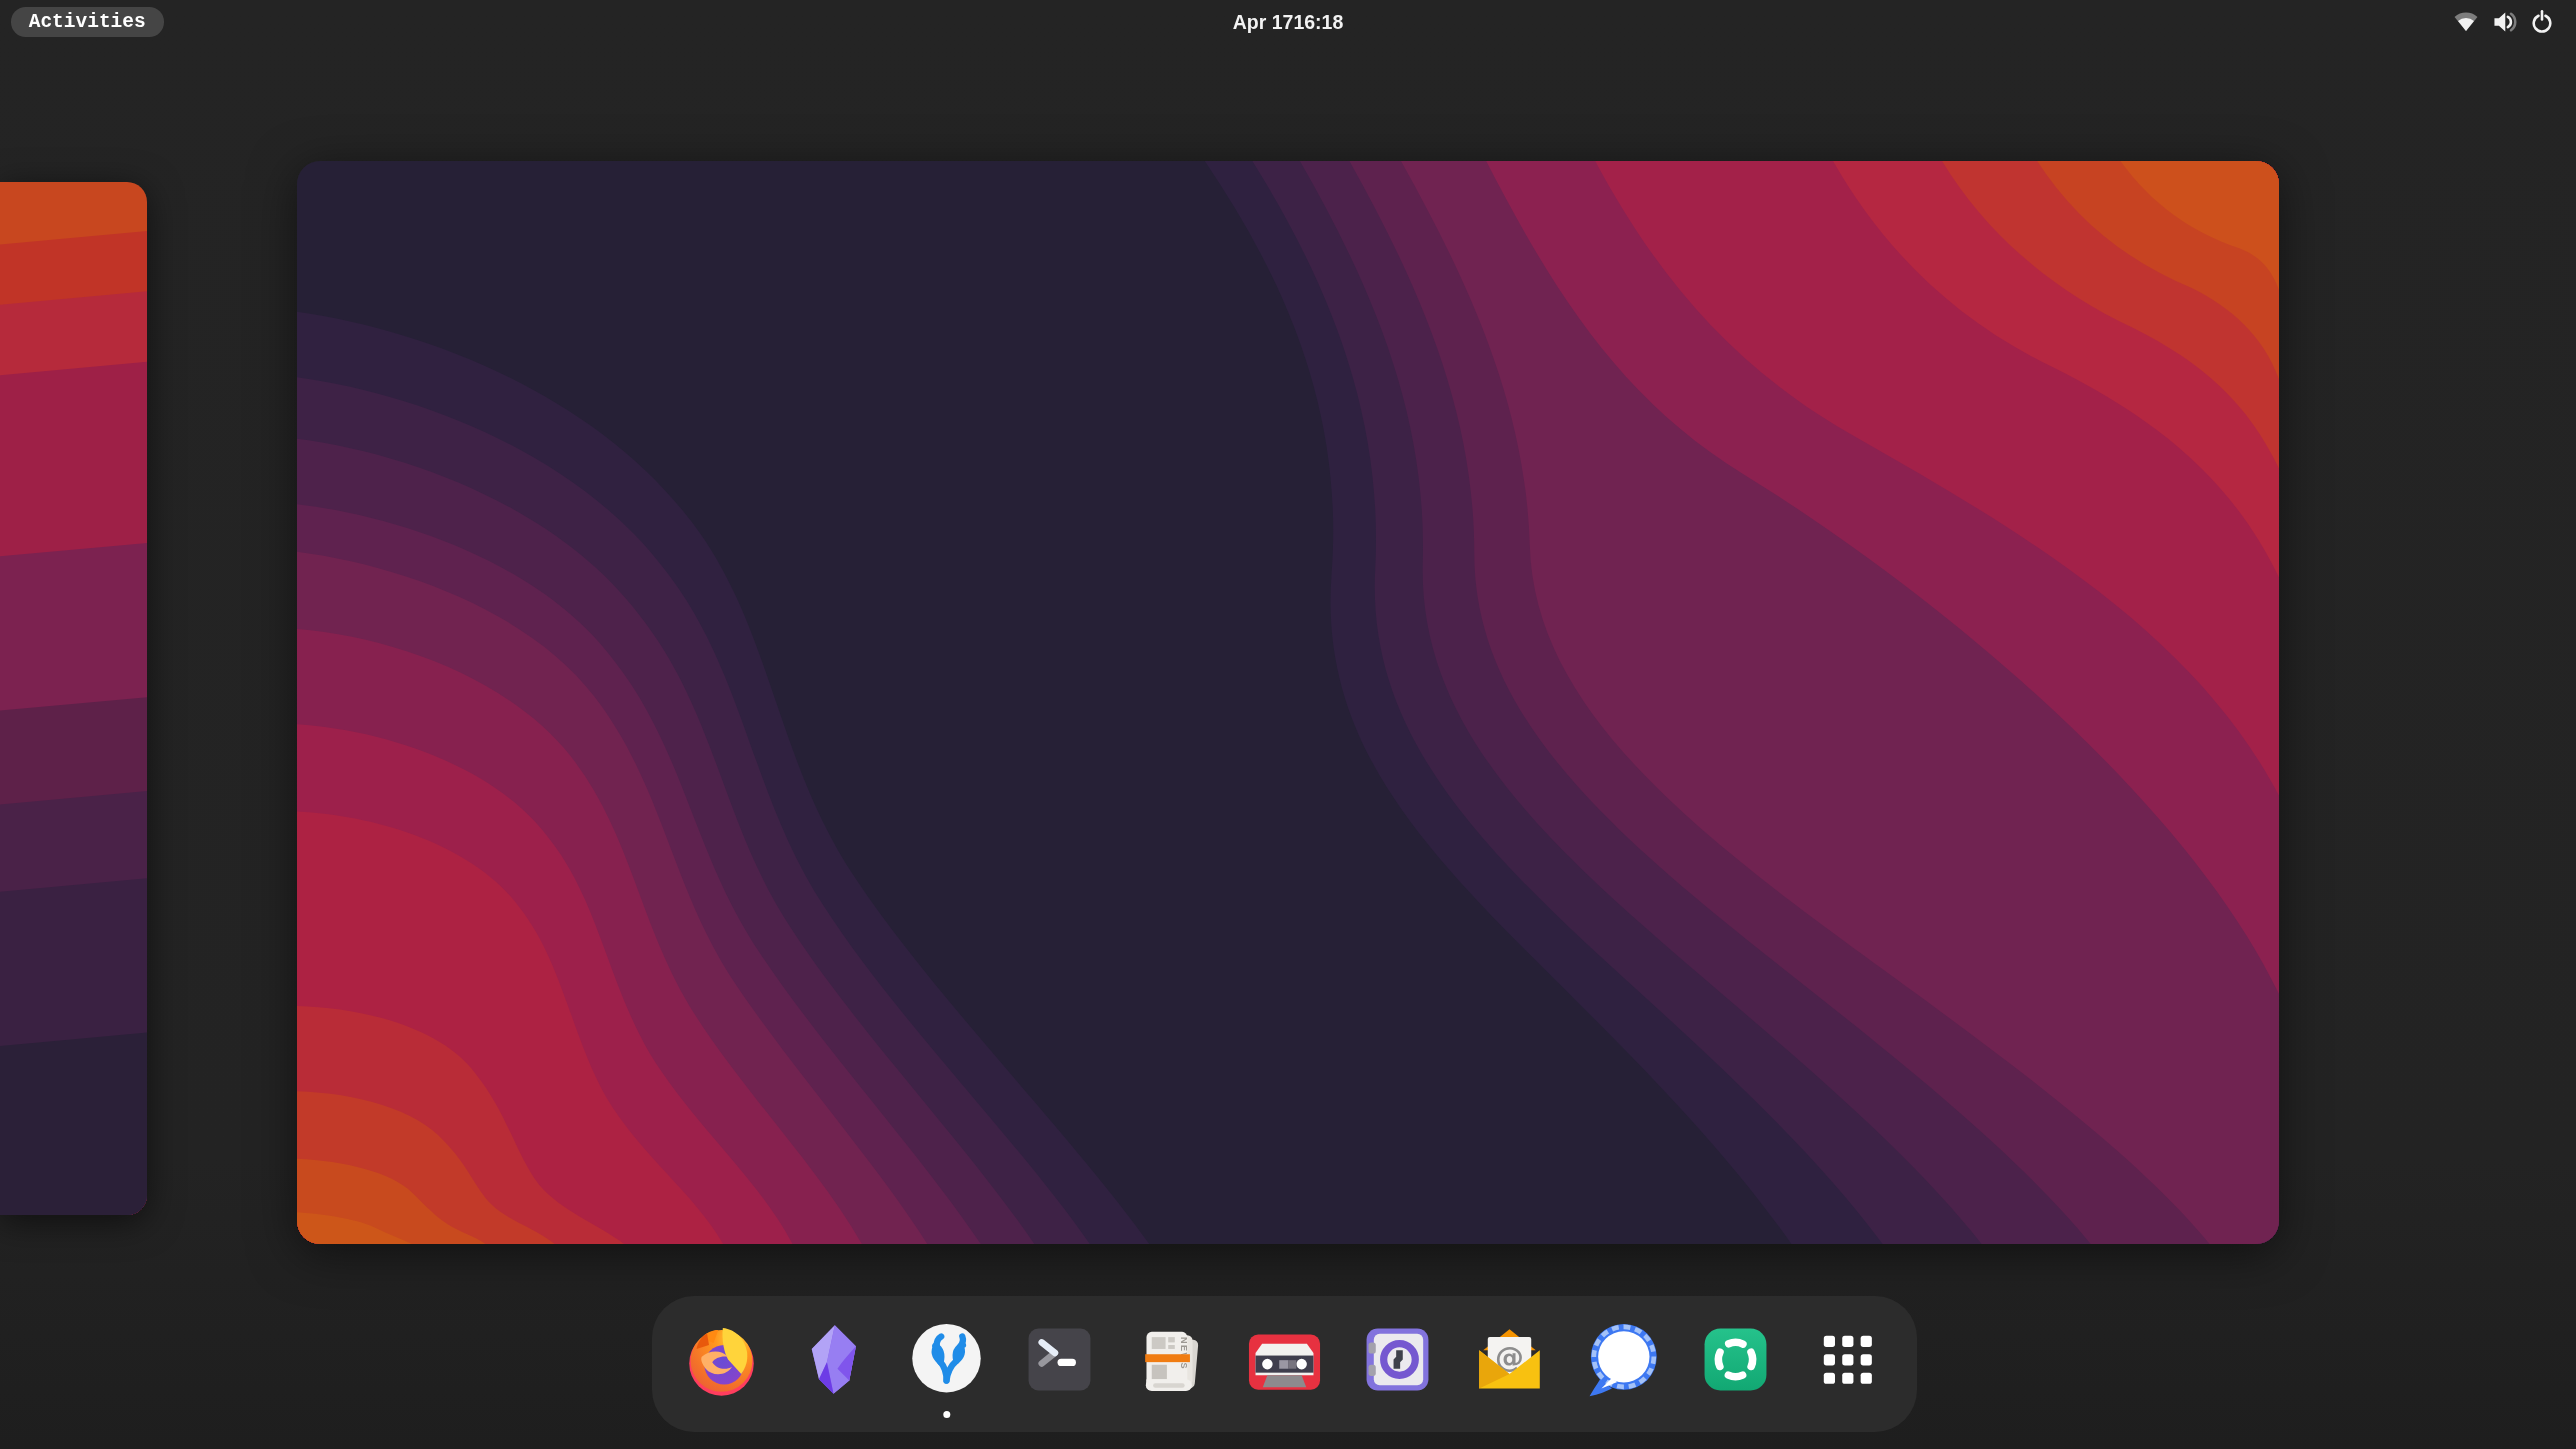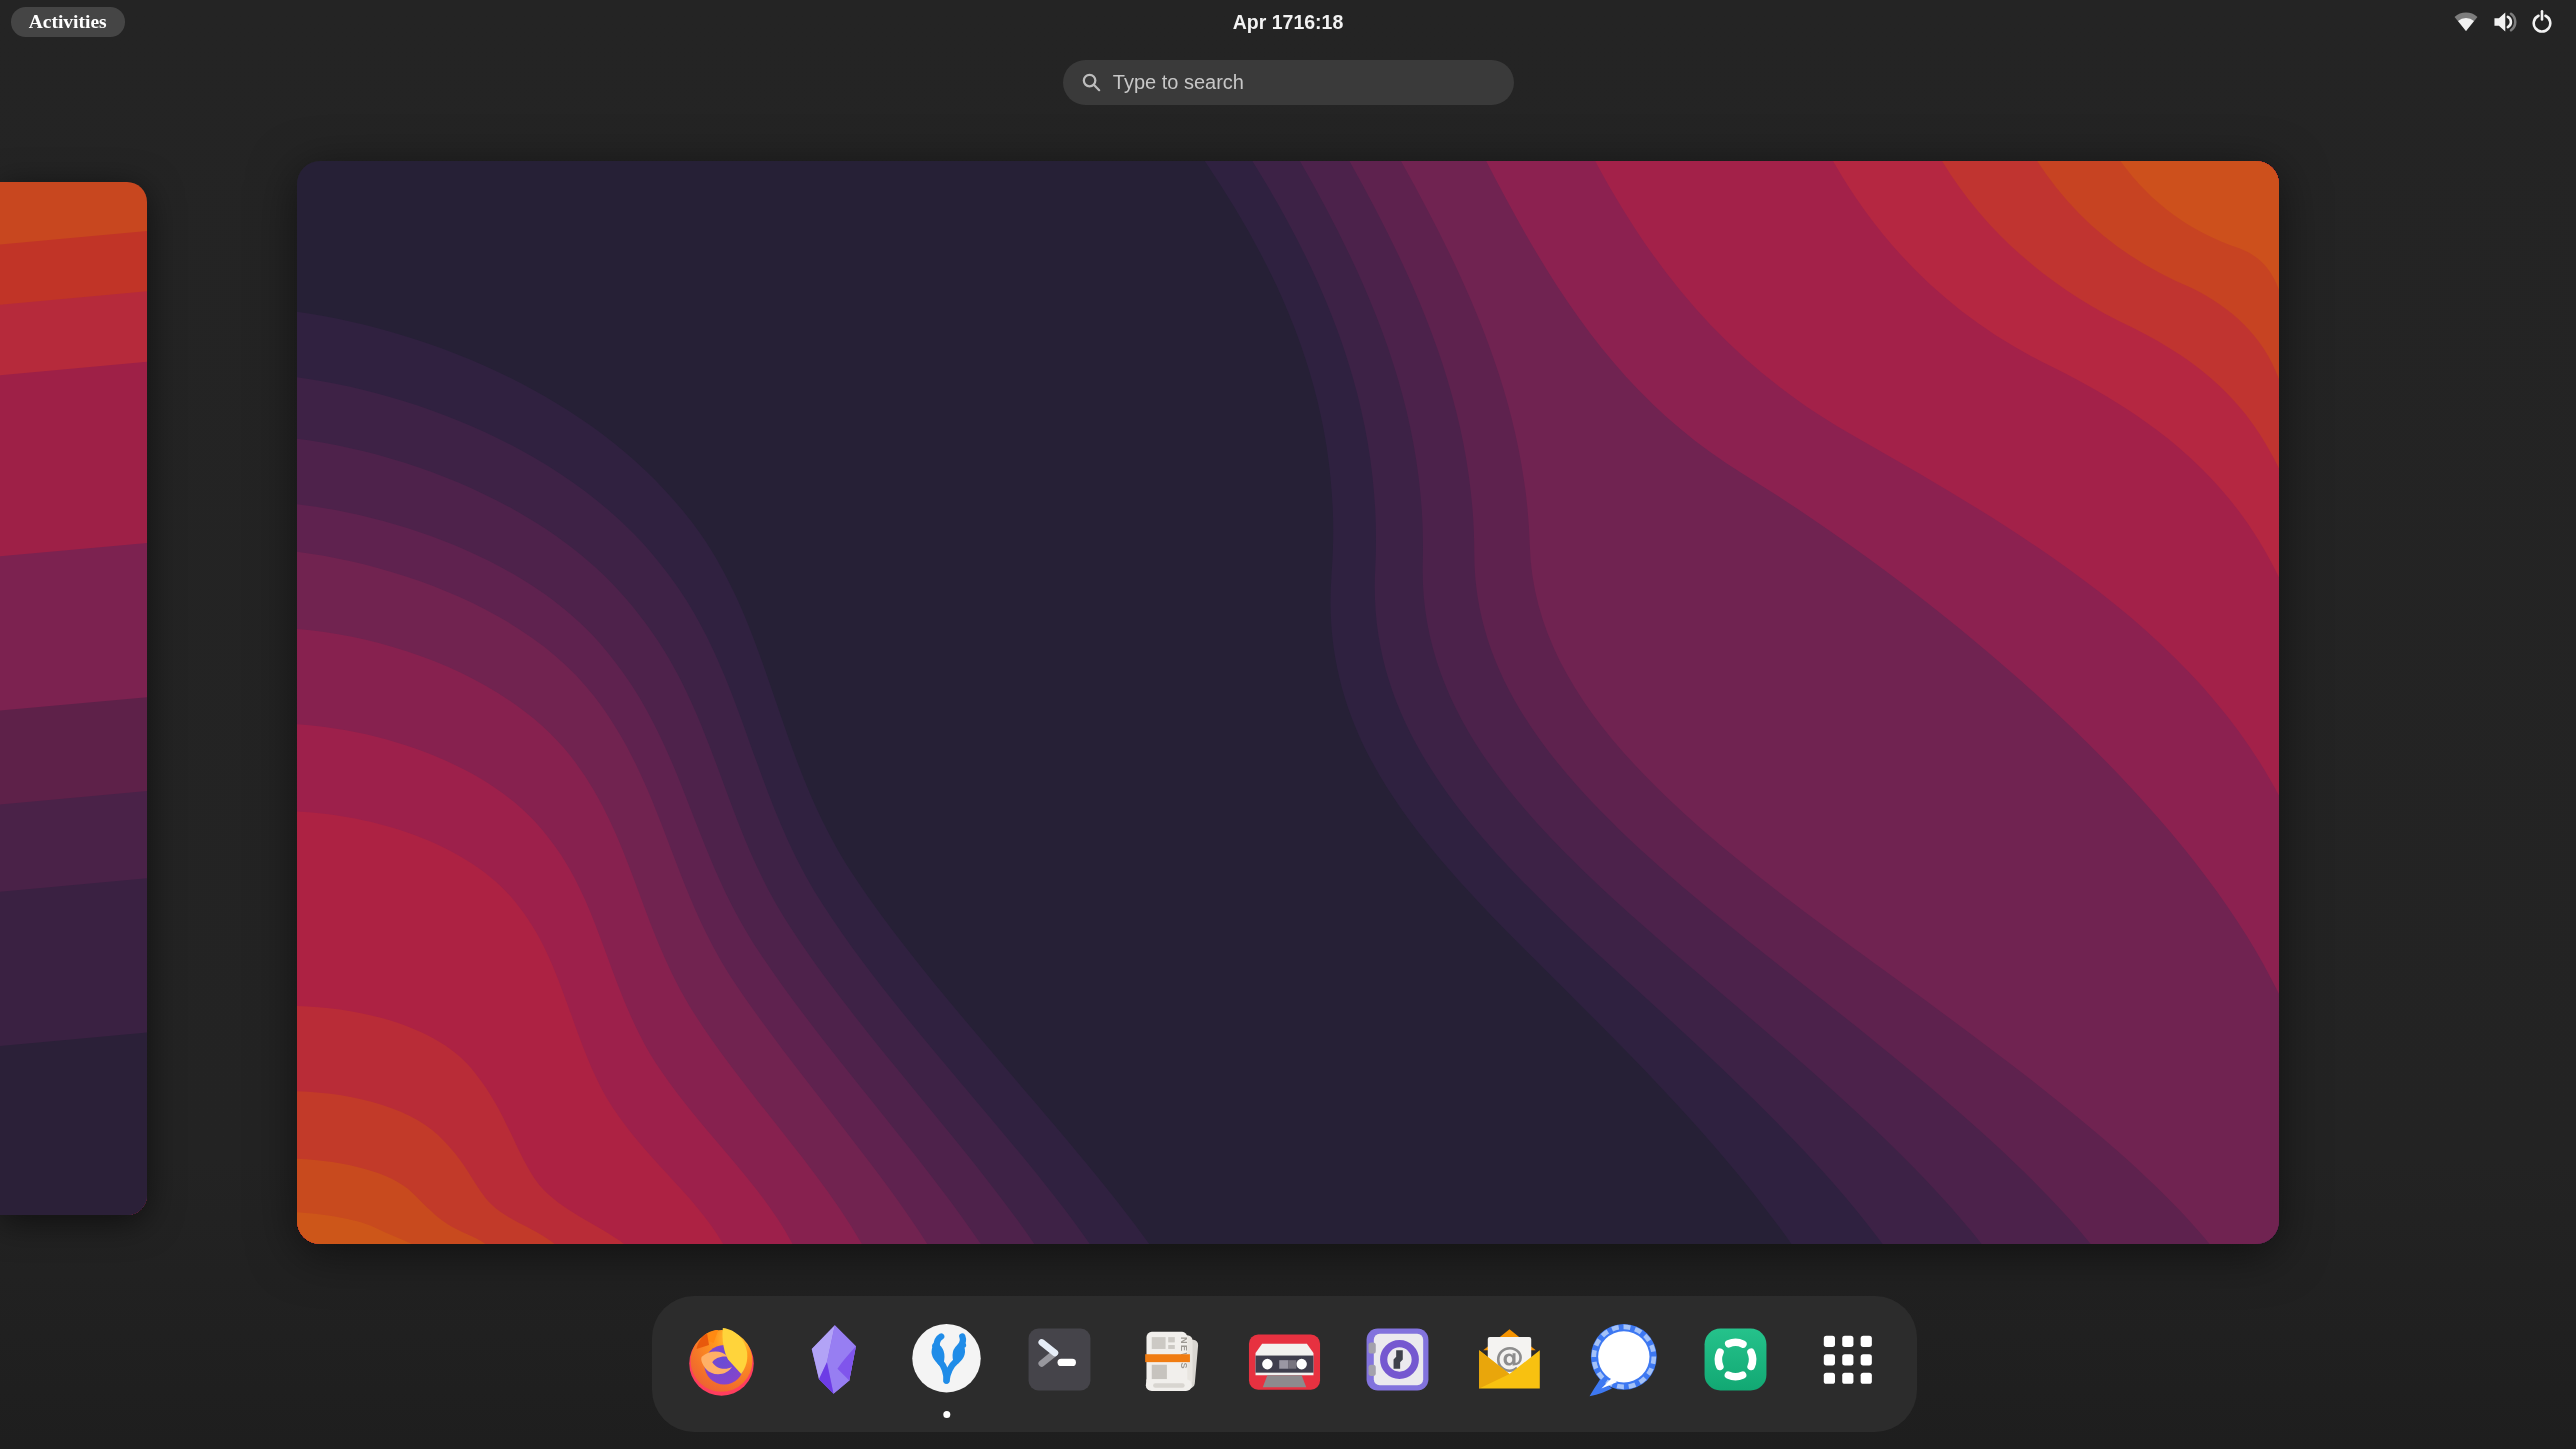--- a/index.html
+++ b/index.html
@@ -9,21 +9,21 @@
     background:linear-gradient(#242424,#232323 80%,#1e1e1e);
     overflow:hidden;
   }
   .screen { position:relative; width:2576px; height:1449px; }
 
   
   .topbar { position:absolute; top:0; left:0; width:100%; height:44px; display:flex; align-items:center; }
   .activities {
     position:absolute; left:10.7px; top:7.4px; height:29.5px; padding:0 18px;
     background:#454545; border:none; border-radius:14.8px;
-    color:#ffffff; font-size:19.5px; font-weight:700; font-family:Liberation Serif, serif;
+    color:#ffffff; font-size:19.5px; font-weight:700; font-family:Liberation Mono, monospace;
     display:flex; align-items:center; cursor:pointer;
   }
   .clock {
     position:absolute; left:0; top:0; width:100%; height:44px;
     display:flex; align-items:center; justify-content:center;
     color:#f2f2f2; font-size:19.5px; font-weight:700; gap:0; pointer-events:none;
   }
   .status {
     position:absolute; right:20px; top:0; height:44px;
     display:flex; align-items:center; gap:10px;
@@ -92,27 +92,20 @@
         <path d="M28,14 a9,9 0 0 1 0,16" stroke="#f2f2f2" stroke-width="4" fill="none" stroke-linecap="round"></path>
         <path d="M33,9 a16,16 0 0 1 0,26" stroke="#7d7d7d" stroke-width="4" fill="none" stroke-linecap="round"></path>
       </svg>
       <svg width="28" height="28" viewBox="0 0 44 44">
         <path d="M27.5,12.2 A13,13 0 1 1 16.5,12.2" stroke="#f2f2f2" stroke-width="4" fill="none" stroke-linecap="round"></path>
         <path d="M22,5 L22,18" stroke="#f2f2f2" stroke-width="4" stroke-linecap="round"></path>
       </svg>
     </div>
   </header>
 
-  <div class="search">
-    <svg width="23" height="23" viewBox="0 0 36 36">
-      <circle cx="15" cy="15" r="9" stroke="#bdbdbd" stroke-width="3.5" fill="none"></circle>
-      <path d="M22,22 L30,30" stroke="#bdbdbd" stroke-width="3.5" stroke-linecap="round"></path>
-    </svg>
-    <span class="ph">Type to search</span>
-  </div>
 
   <div class="ws-prev">
     <svg viewBox="0 0 219 1540" preserveAspectRatio="none">
       <rect x="0" y="0" width="219" height="1540" fill="#c8471f"></rect>
       <path d="M0,93 L219,73 L219,1540 L0,1540 Z" fill="#c13427"></path>
       <path d="M0,183 L219,163 L219,1540 L0,1540 Z" fill="#b62a3b"></path>
       <path d="M0,288 L219,268 L219,1540 L0,1540 Z" fill="#9e2047"></path>
       <path d="M0,558 L219,538 L219,1540 L0,1540 Z" fill="#7c2250"></path>
       <path d="M0,788 L219,768 L219,1540 L0,1540 Z" fill="#5e2149"></path>
       <path d="M0,928 L219,908 L219,1540 L0,1540 Z" fill="#4a2248"></path>

